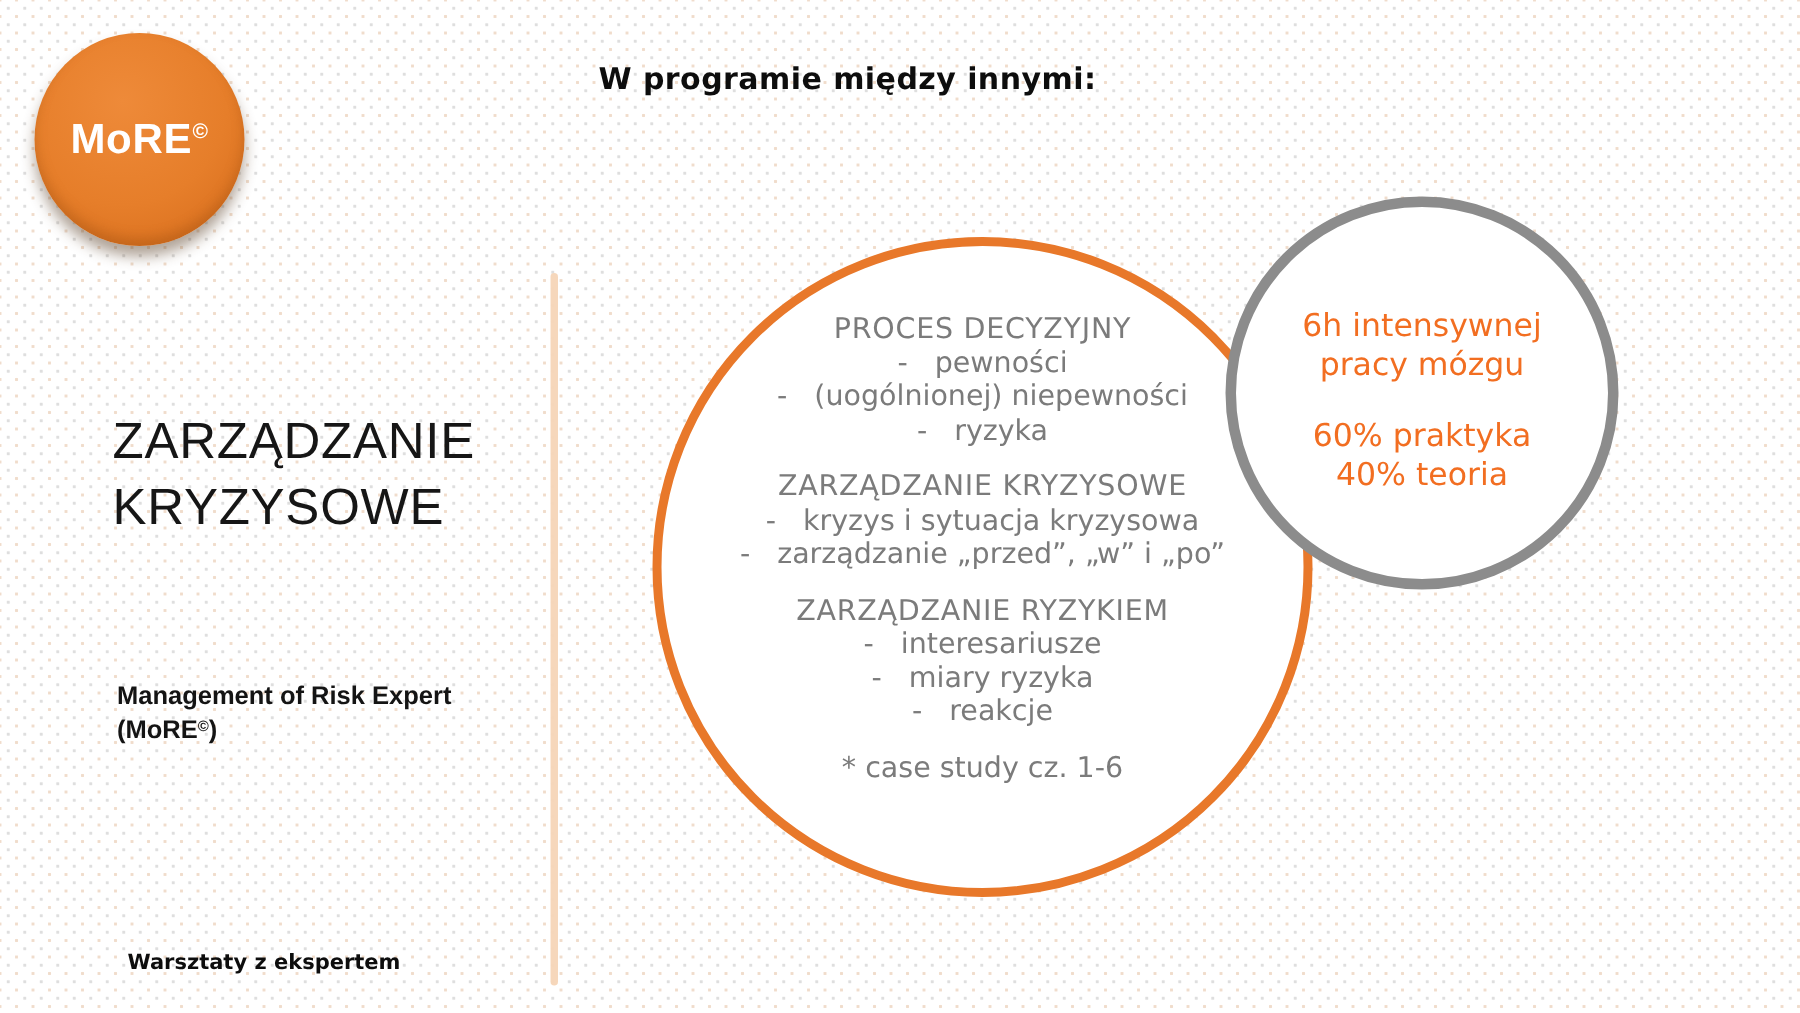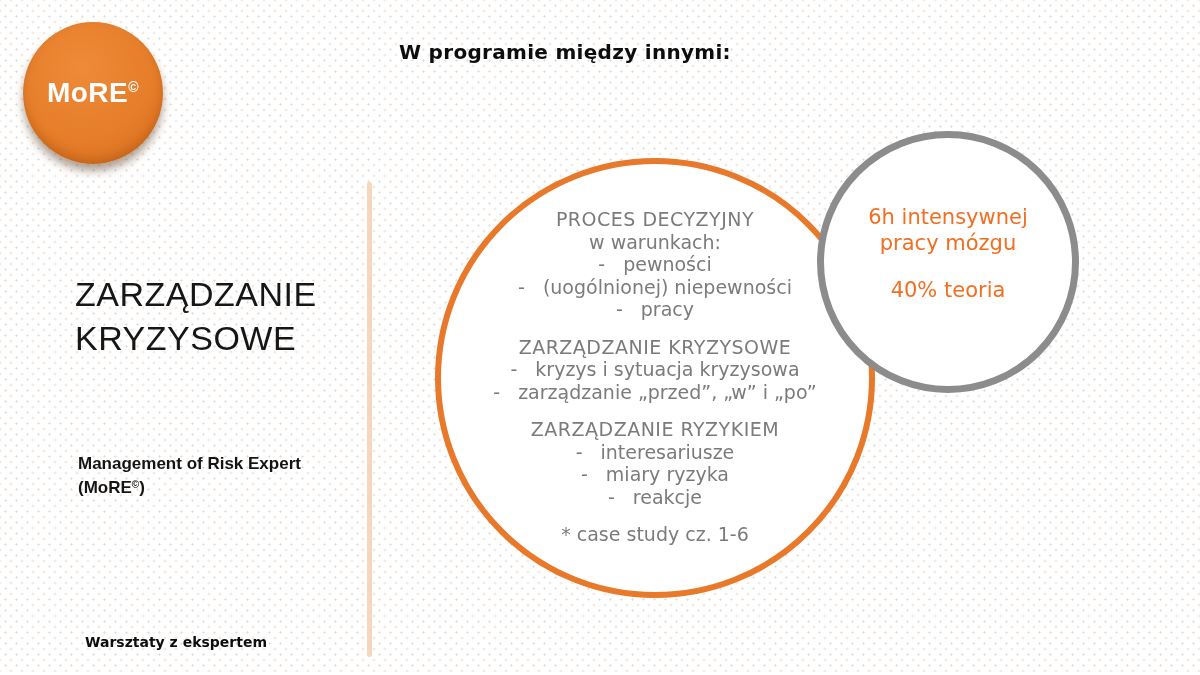--- a/index.html
+++ b/index.html
@@ -161,24 +161,23 @@
 
   <div class="footer-note">Warsztaty z ekspertem</div>
 
   <div class="divider"></div>
 
   <div class="program-circle">
     <div class="program-content">
 
       <div class="p-section">
         <div class="p-heading">PROCES DECYZYJNY</div>
-        <div class="p-sub">w warunkach:</div>
         <div class="p-item"><span>-</span><span>pewności</span></div>
         <div class="p-item"><span>-</span><span>(uogólnionej) niepewności</span></div>
-        <div class="p-item"><span>-</span><span>pracy</span></div>
+        <div class="p-item"><span>-</span><span>ryzyka</span></div>
       </div>
 
       <div class="p-section">
         <div class="p-heading">ZARZĄDZANIE KRYZYSOWE</div>
         <div class="p-item"><span>-</span><span>kryzys i sytuacja kryzysowa</span></div>
         <div class="p-item"><span>-</span><span>zarządzanie „przed”, „w” i „po”</span></div>
       </div>
 
       <div class="p-section">
         <div class="p-heading">ZARZĄDZANIE RYZYKIEM</div>
@@ -191,18 +190,19 @@
     </div>
   </div>
 
   <div class="info-circle">
     <div class="info-content">
       <div class="i-group">
         <div>6h intensywnej</div>
         <div>pracy mózgu</div>
       </div>
       <div class="i-group">
+        <div>60% praktyka</div>
         <div>40% teoria</div>
       </div>
     </div>
   </div>
 
 </div>
 
 </body></html>

